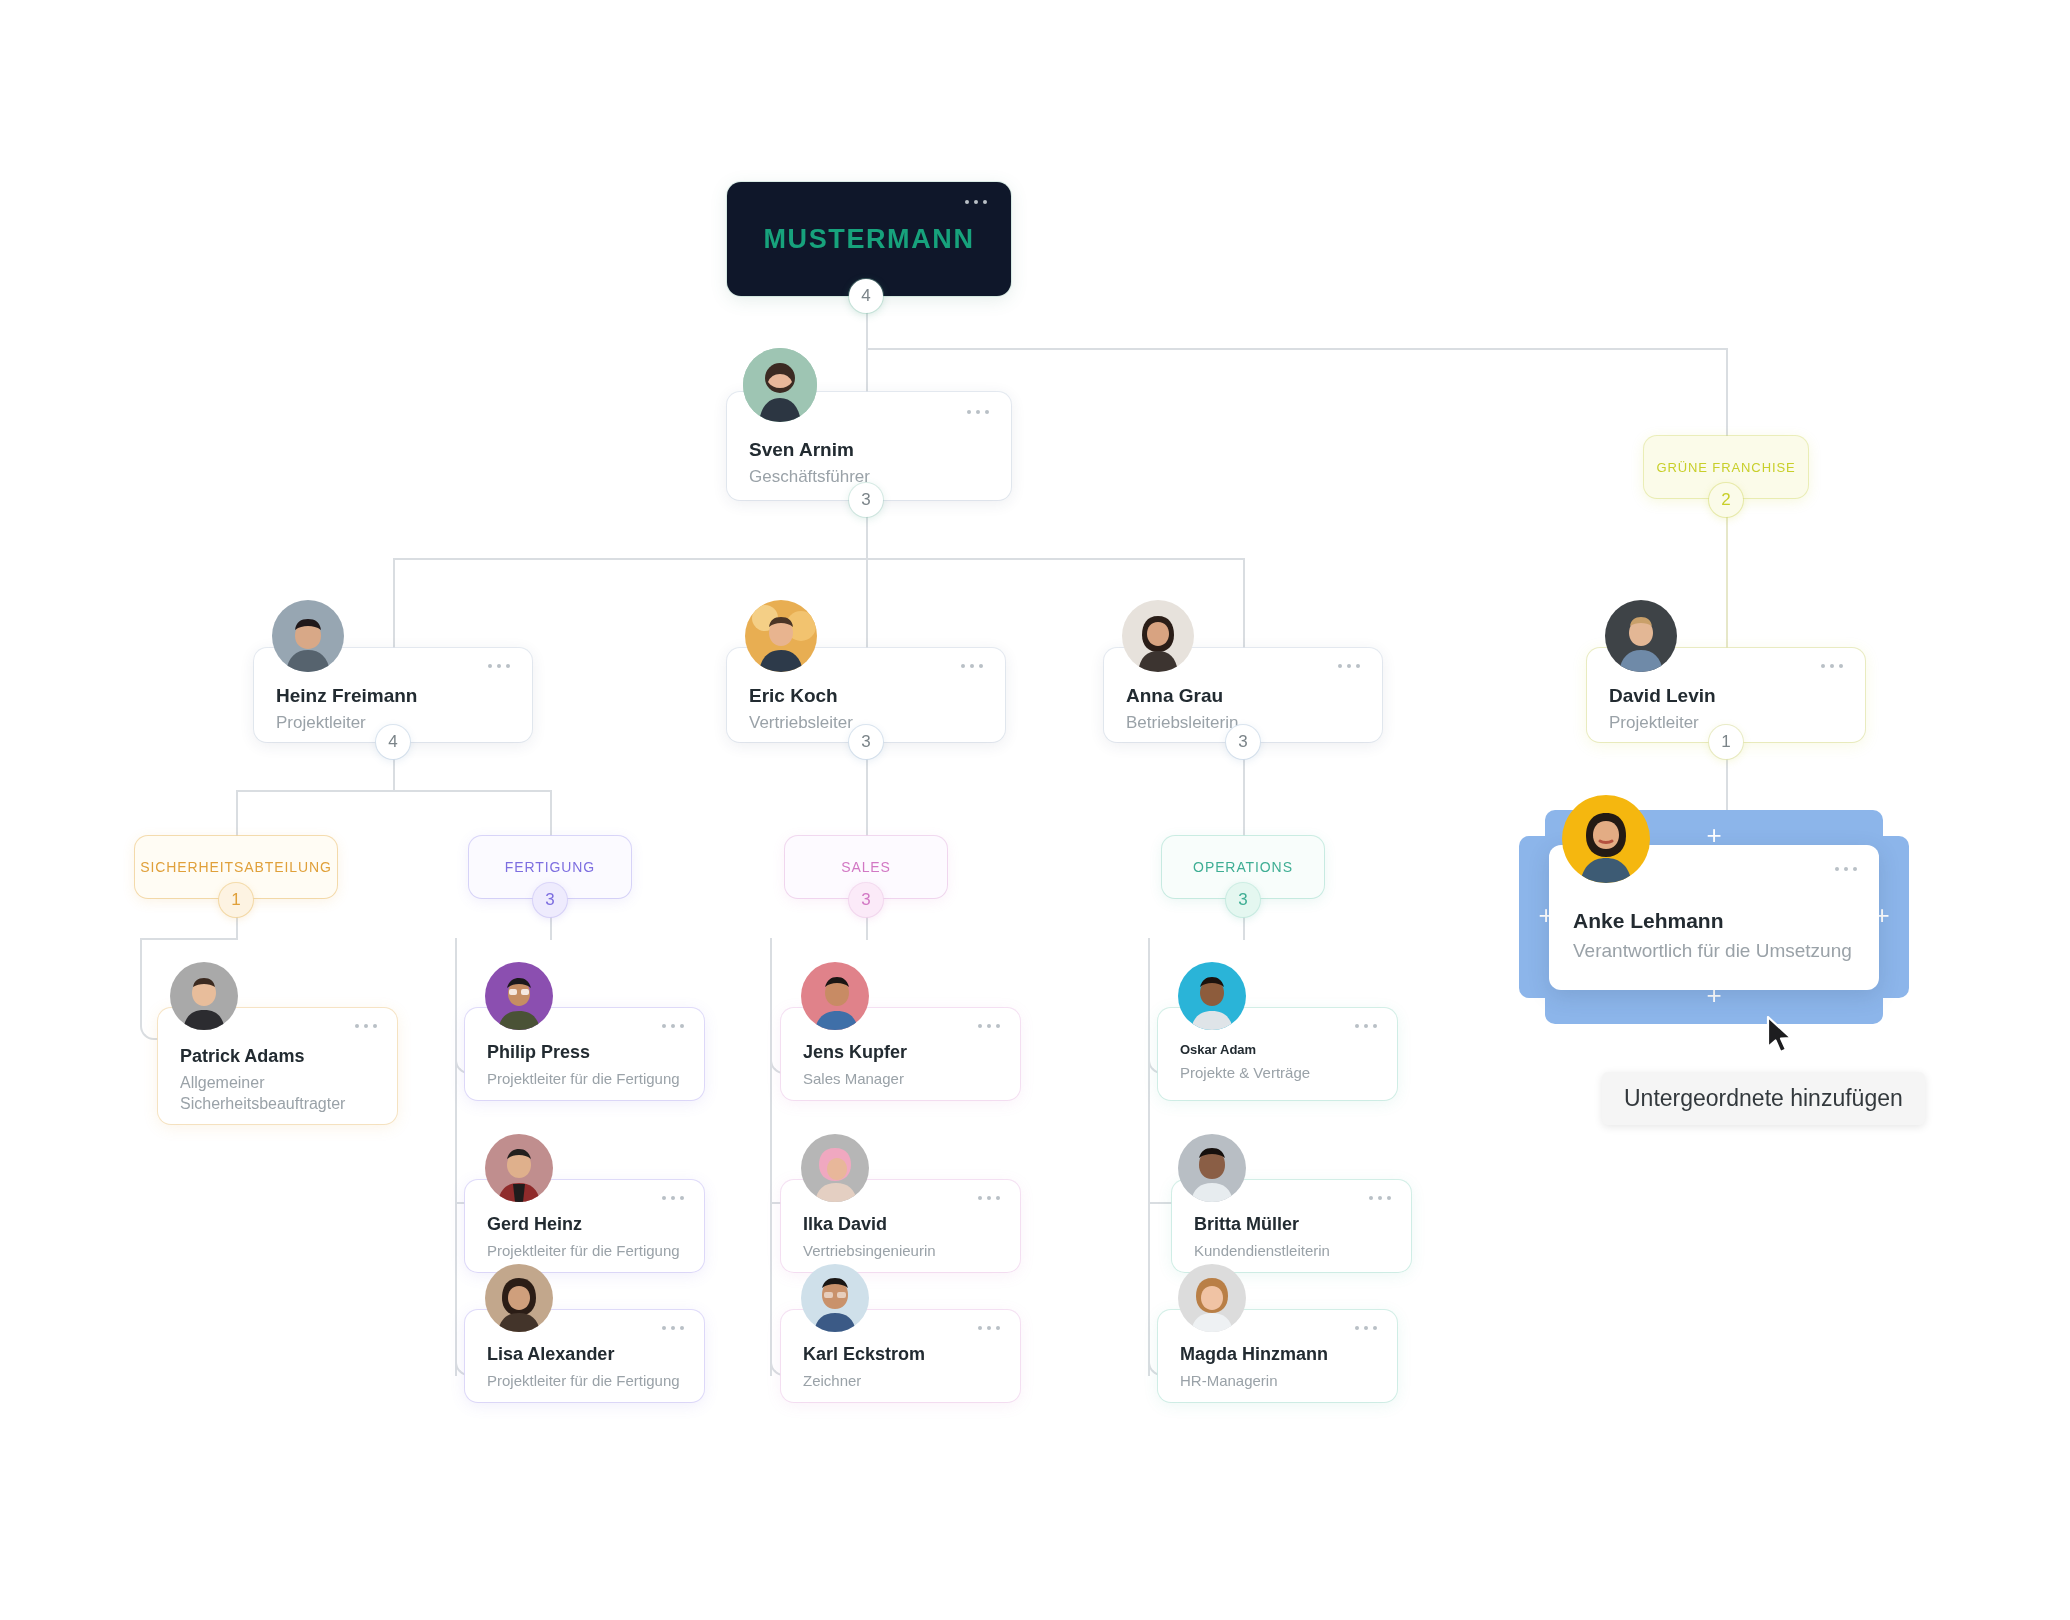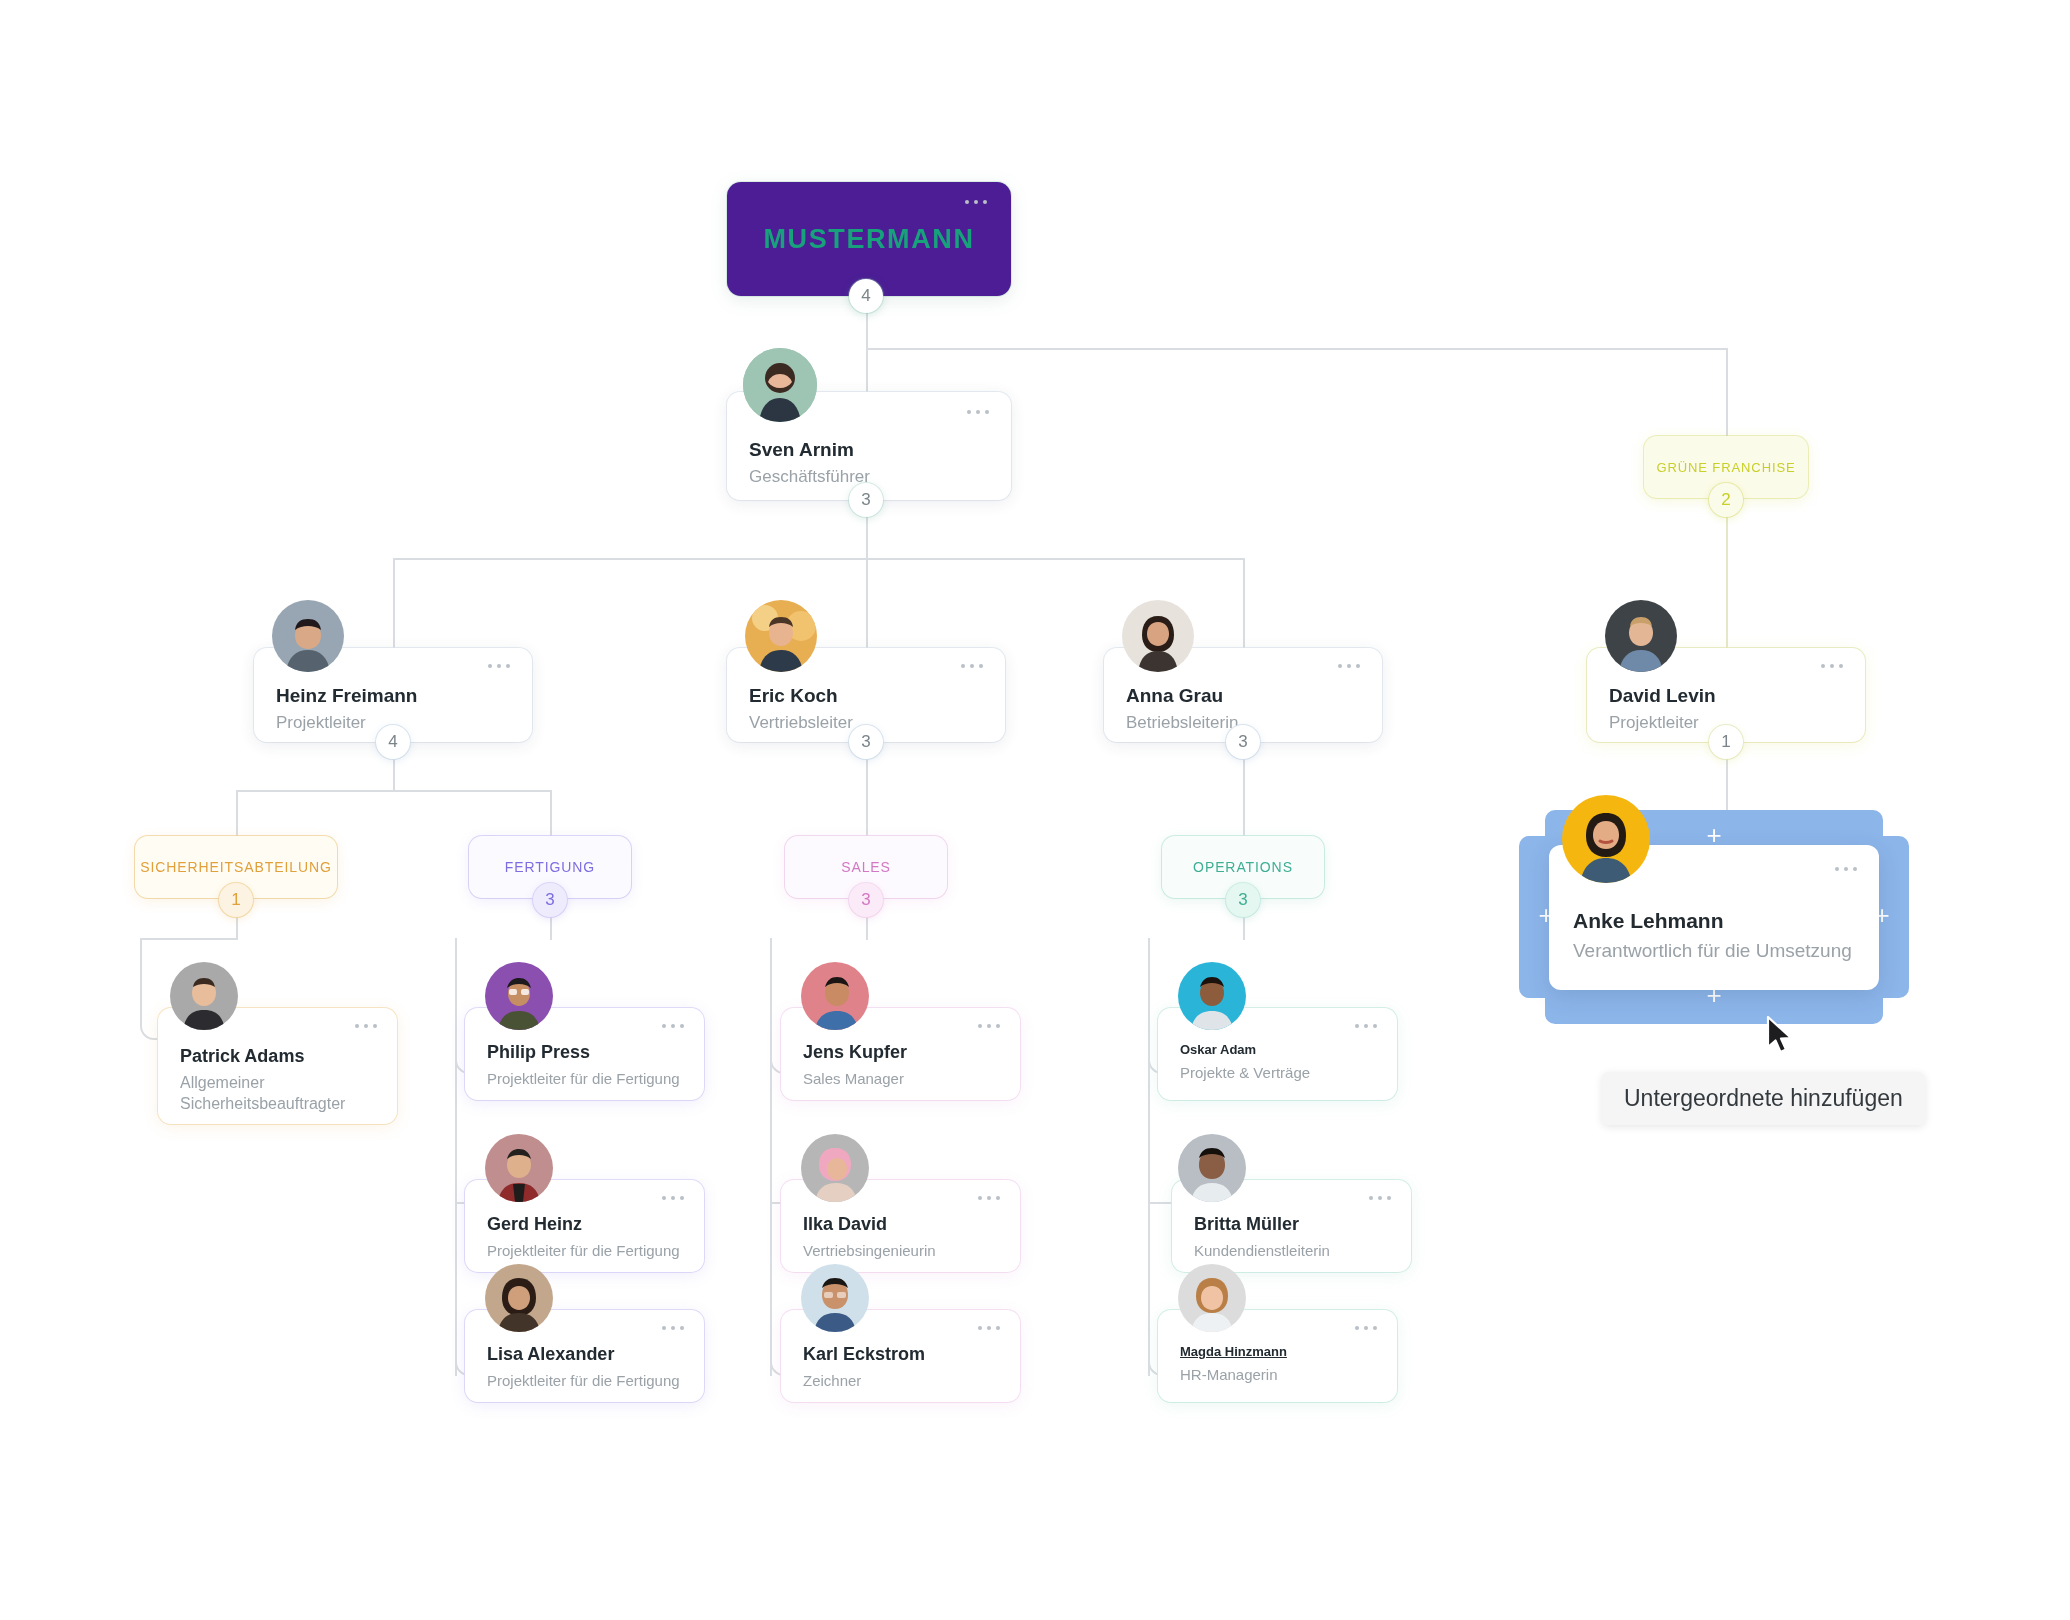--- a/index.html
+++ b/index.html
@@ -16,21 +16,21 @@
   .conn-v { width: 2px; }
   .conn-h { height: 2px; }
   .conn.y { background: #e6e7c9; }
   
   .elbow { position: absolute; border-color: #d9dde1; border-style: solid; border-width: 0; }
 
   
   .chip {
     position: absolute;
     border-radius: 14px;
-    background: #4c1d95;
+    background: #0f172a;
     display: flex; align-items: center; justify-content: center;
     text-align: center;
   }
   .chip-root {
     box-shadow: 0 4px 18px rgba(60,120,100,.13), 0 0 0 1px rgba(120,190,165,.22);
   }
   .chip-title {
     font-weight: 700; letter-spacing: 1.6px; font-size: 27px; color: #17a27c;
   }
   .chip-dept { border-radius: 13px; }
@@ -478,21 +478,21 @@
     <svg class="ph" viewBox="0 0 68 68">
         <rect width="68" height="68" fill="#b8bec4"></rect>
         <path d="M34 16c9 0 13 7 13 15s-5 14-13 14-13-6-13-14 4-15 13-15z" fill="#8a5e45"></path>
         <path d="M21 24c2-7 6-10 13-10s11 3 13 10c-4-3-8-4-13-4s-9 1-13 4z" fill="#16100d"></path>
         <path d="M13 68c2-13 9-19 21-19s19 6 21 19z" fill="#e7ecef"></path>
       </svg>
   </div>
 
   <div class="card" style="left:1158px;top:1310px;width:239px;height:92px;box-shadow:0 3px 16px rgba(63,174,148,.1),0 0 0 1px rgba(212,240,232,.9);">
     <div class="meta" style="top:34px;">
-      <div class="pname" style="font-size:13px;text-decoration:underline;">Magda Hinzmann</div>
+      <div class="pname" style="font-size:18px;">Magda Hinzmann</div>
       <div class="prole" style="font-size:15px;">HR-Managerin</div>
     </div>
     <div class="dots" style="right:20px;top:16px;">
         <i></i>
         <i></i>
         <i></i>
       </div>
   </div>
   <div class="avatar" style="left:1178px;top:1264px;width:68px;height:68px;">
     <svg class="ph" viewBox="0 0 68 68">

